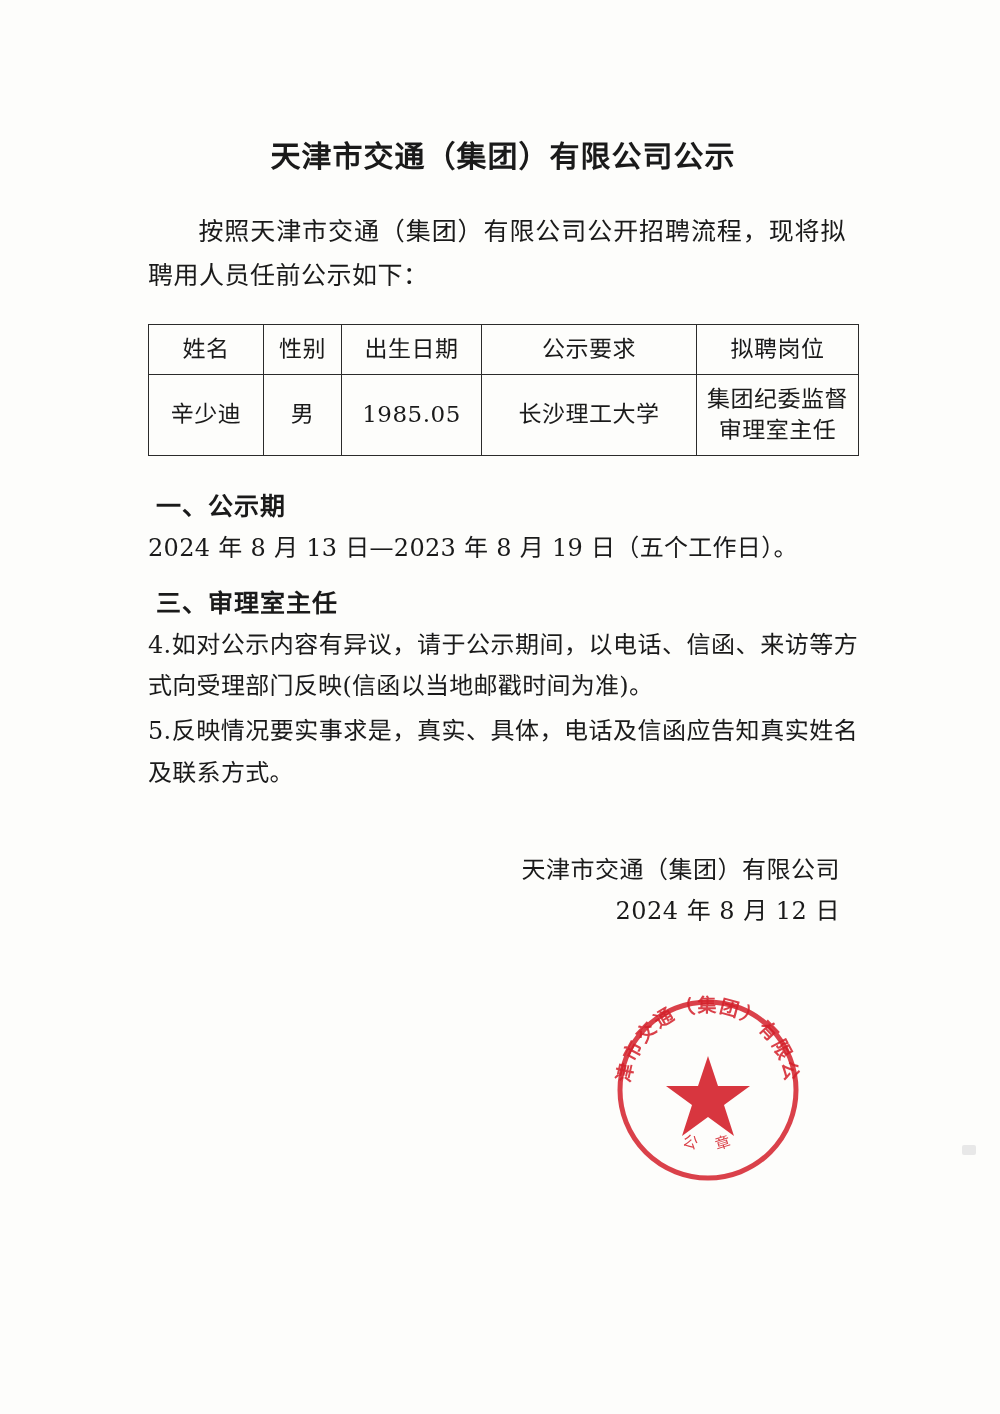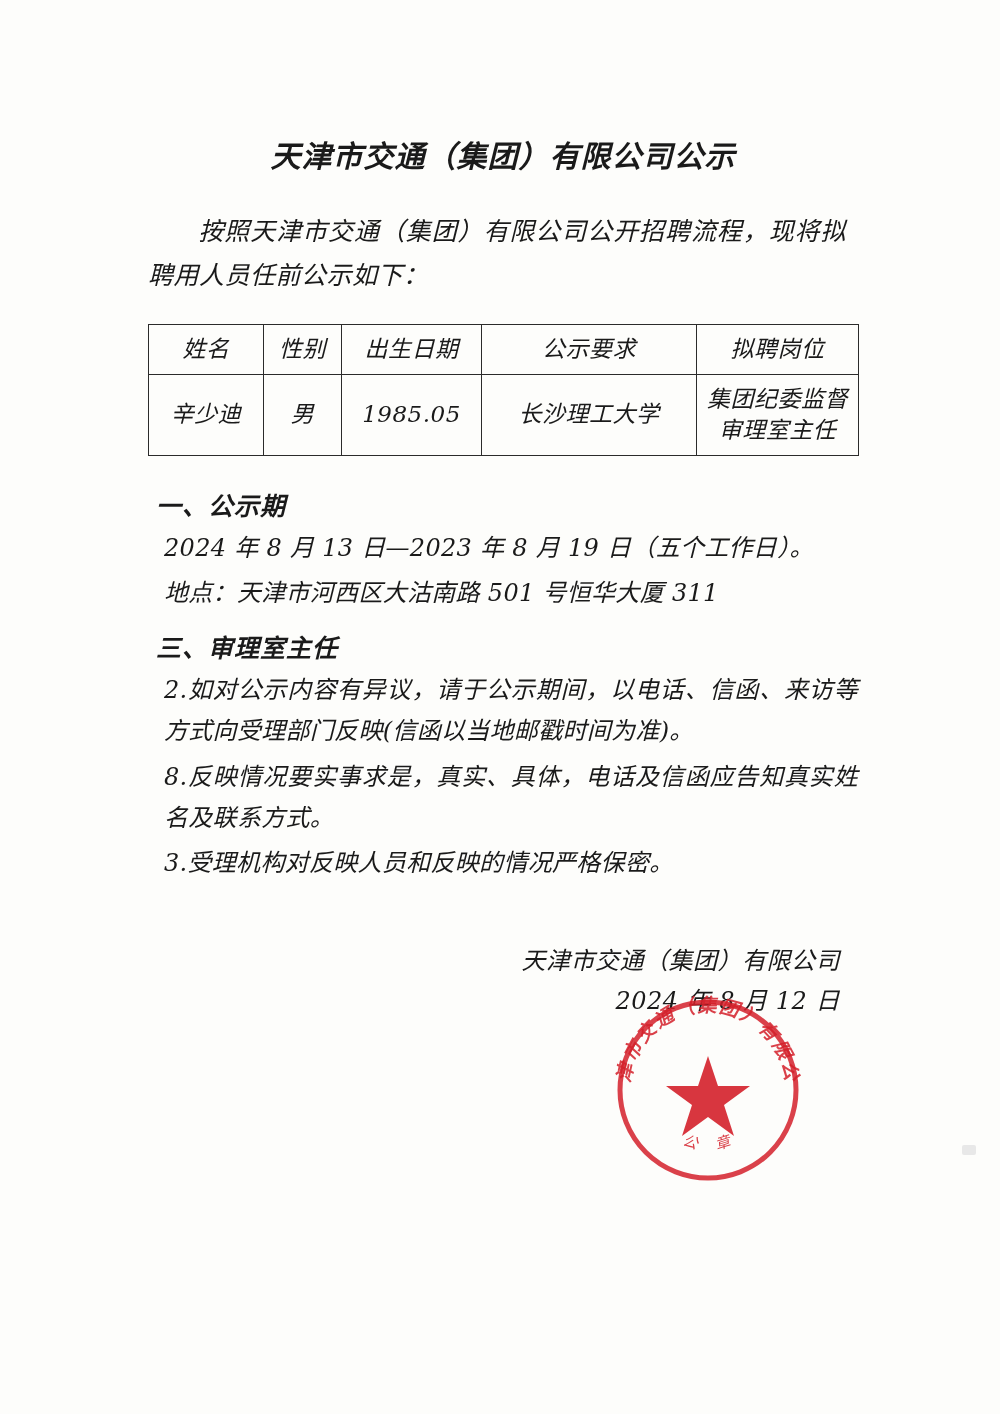--- a/index.html
+++ b/index.html
@@ -12,21 +12,20 @@
     height: 1414px;
     position: relative;
     font-family: "DejaVu Serif", "Liberation Serif", serif;
     color: #1a1a1a;
     overflow: hidden;
   }
   .page {
     position: absolute;
     inset: 0;
     background: #fdfdfb;
-    font-style: italic;
   }
   .content {
     position: absolute;
     left: 148px;
     top: 132px;
     width: 710px;
   }
   .doc-title {
     text-align: center;
     font-size: 30px;
@@ -73,21 +72,21 @@
 
   .section-head {
     font-size: 25px;
     font-weight: bold;
     margin: 14px 0 6px 8px;
     letter-spacing: 1px;
   }
   .para {
     font-size: 24px;
     line-height: 1.72;
-    margin: 0 0 4px 16px;
+    margin: 0 0 4px 0;
     text-align: justify;
     letter-spacing: 0.3px;
   }
   .sign-block {
     margin-top: 56px;
     text-align: right;
     font-size: 24px;
     line-height: 1.7;
     padding-right: 18px;
     letter-spacing: 0.5px;
@@ -166,26 +165,24 @@
             <div>集团纪委监督</div>
             <div>审理室主任</div>
           </td>
         </tr>
       </tbody>
     </table>
 
     <div class="section-head">一、公示期</div>
     <p class="para">2024 年 8 月 13 日—2023 年 8 月 19 日（五个工作日）。</p>
 
-    <p class="para">地点：天津市河西区大沽南路 501 号恒华大厦 311</p>
 
     <div class="section-head">三、审理室主任</div>
-    <p class="para">2.如对公示内容有异议，请于公示期间，以电话、信函、来访等方式向受理部门反映(信函以当地邮戳时间为准)。</p>
-    <p class="para">8.反映情况要实事求是，真实、具体，电话及信函应告知真实姓名及联系方式。</p>
-    <p class="para">3.受理机构对反映人员和反映的情况严格保密。</p>
+    <p class="para">4.如对公示内容有异议，请于公示期间，以电话、信函、来访等方式向受理部门反映(信函以当地邮戳时间为准)。</p>
+    <p class="para">5.反映情况要实事求是，真实、具体，电话及信函应告知真实姓名及联系方式。</p>
 
     <div class="sign-block">
       <div>天津市交通（集团）有限公司</div>
       <div>2024 年 8 月 12 日</div>
     </div>
 
   </div>
 
   <div class="seal">
     <svg width="200" height="200" viewBox="0 0 200 200" xmlns="http://www.w3.org/2000/svg">

